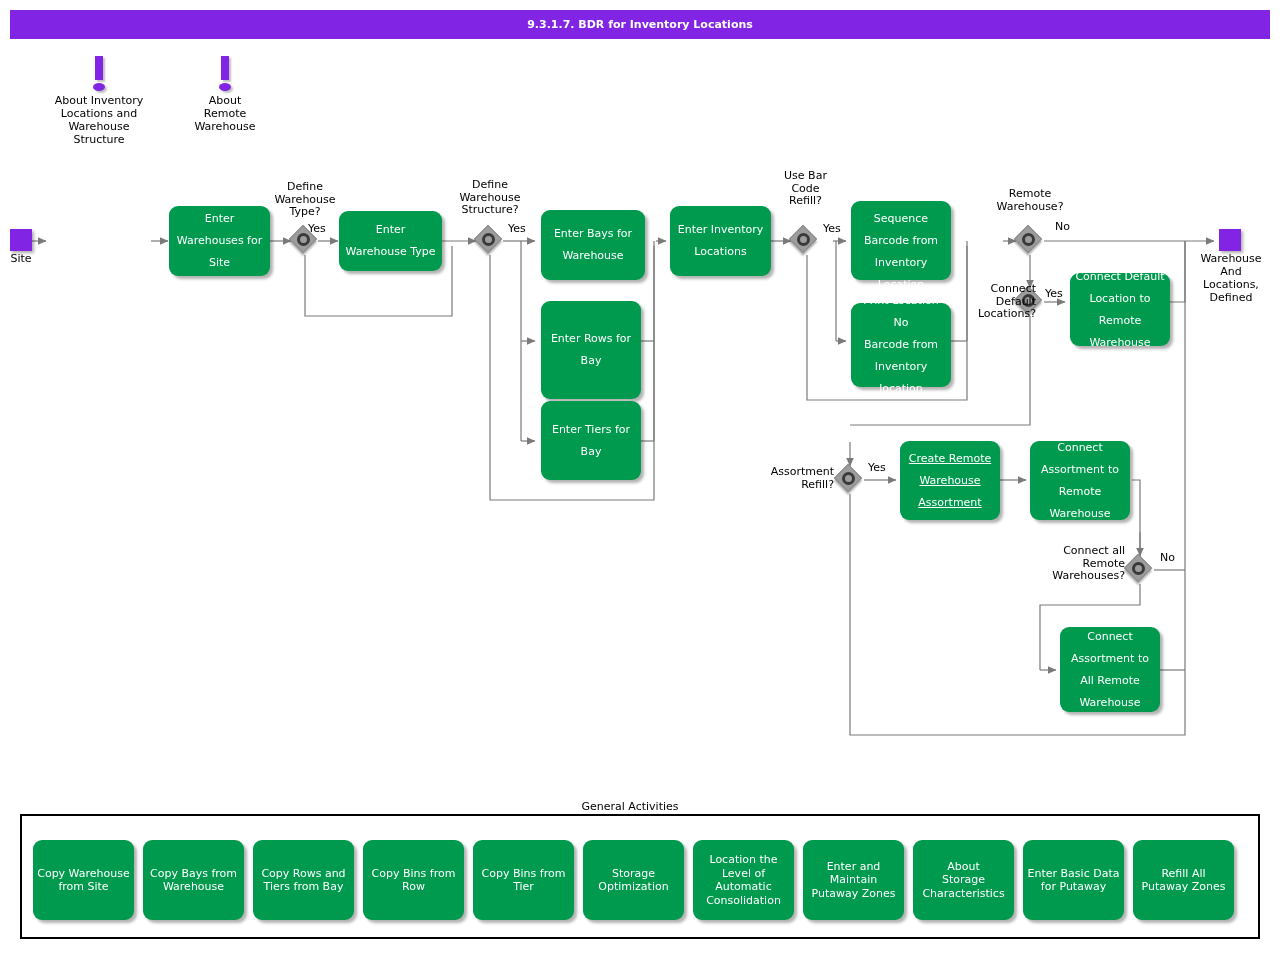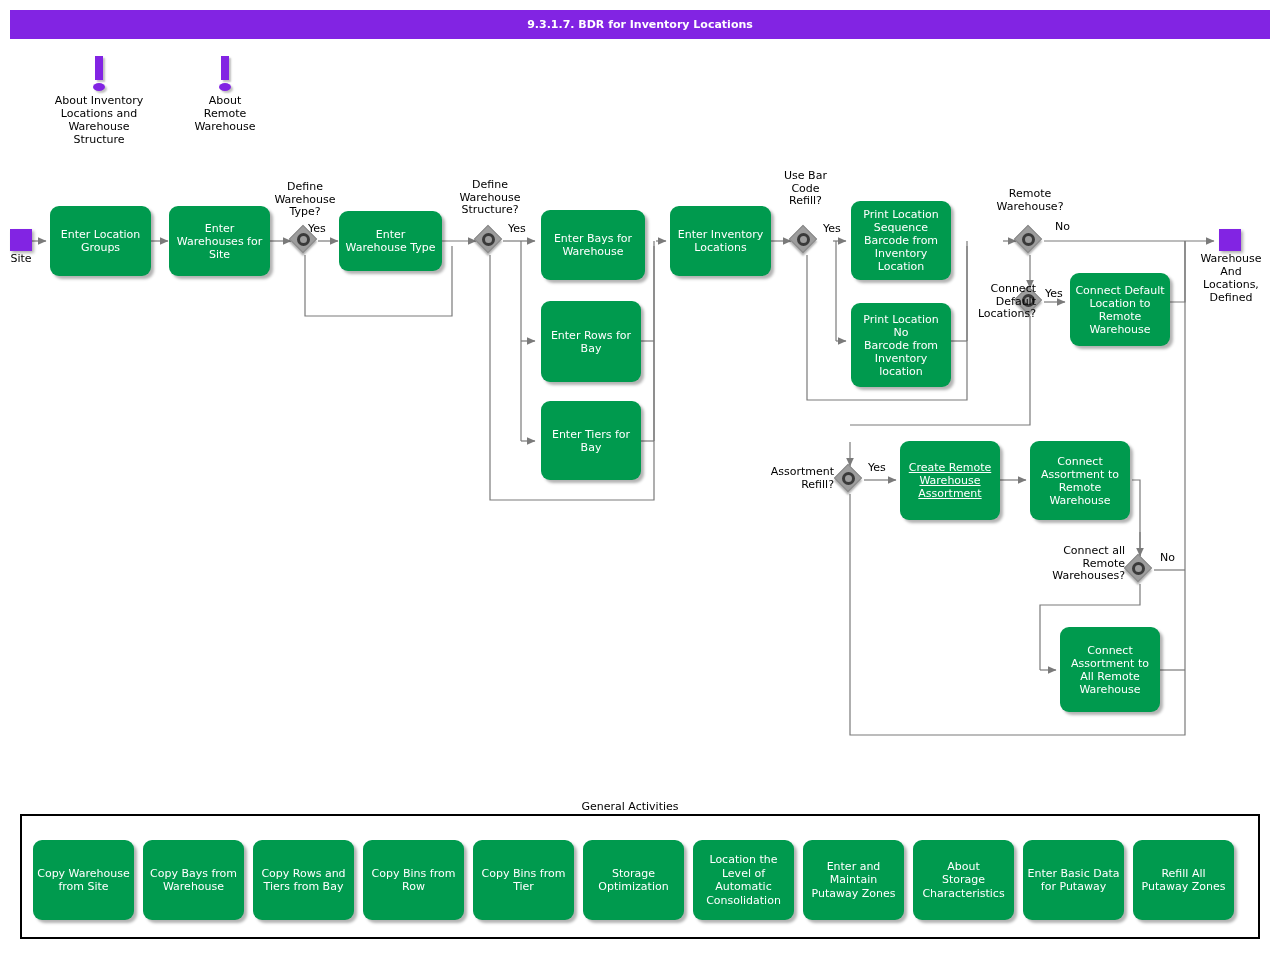--- a/index.html
+++ b/index.html
@@ -24,21 +24,21 @@
   #wires{position:absolute;left:0;top:0;width:1280px;height:953px;pointer-events:none;}
 
   
   .node{position:absolute;box-sizing:border-box;}
 
   .proc{
     background:#009A4E;
     border-radius:9px;
     color:#ffffff;
     font-size:11px;
-    line-height:13px;
+    line-height:22px;
     display:flex;align-items:center;justify-content:center;
     text-align:center;
     padding:3px 5px;
     box-shadow:3px 3px 3px rgba(0,0,0,0.30);
     box-sizing:border-box;
   }
 
   .startend{
     width:22px;height:22px;background:#8224e3;
     box-shadow:2px 2px 3px rgba(0,0,0,0.32);
@@ -222,34 +222,32 @@
 
   <div class="node startend" style="left:10px;top:229px;"></div>
   <div class="endlabel" style="left:-15px;top:252px;width:72px;">Site</div>
 
   <div class="node startend" style="left:1219px;top:229px;"></div>
   <div class="endlabel" style="left: 1186px; top: 252px; width: 90px; white-space: pre-line;">Warehouse
 And
 Locations,
 Defined</div>
 
-  <div class="node proc" style="left: 50px; top: 206px; width: 101px; height: 70px; white-space: pre-line;">Enter Location
-Groups</div>
 
   <div class="node proc" style="left: 169px; top: 206px; width: 101px; height: 70px; white-space: pre-line;">Enter
 Warehouses for
 Site</div>
 
   <div class="node proc" style="left: 339px; top: 211px; width: 103px; height: 60px; white-space: pre-line;">Enter
 Warehouse Type</div>
 
   <div class="node proc" style="left: 541px; top: 210px; width: 104px; height: 70px; white-space: pre-line;">Enter Bays for
 Warehouse</div>
 
-  <div class="node proc" style="left: 541px; top: 301px; width: 100px; height: 81px; white-space: pre-line;">Enter Rows for
+  <div class="node proc" style="left: 541px; top: 301px; width: 100px; height: 98px; white-space: pre-line;">Enter Rows for
 Bay</div>
 
   <div class="node proc" style="left: 541px; top: 401px; width: 100px; height: 79px; white-space: pre-line;">Enter Tiers for
 Bay</div>
 
   <div class="node proc" style="left: 670px; top: 206px; width: 101px; height: 70px; white-space: pre-line;">Enter Inventory
 Locations</div>
 
   <div class="node proc" style="left: 851px; top: 201px; width: 100px; height: 79px; white-space: pre-line;">Print Location
 Sequence

